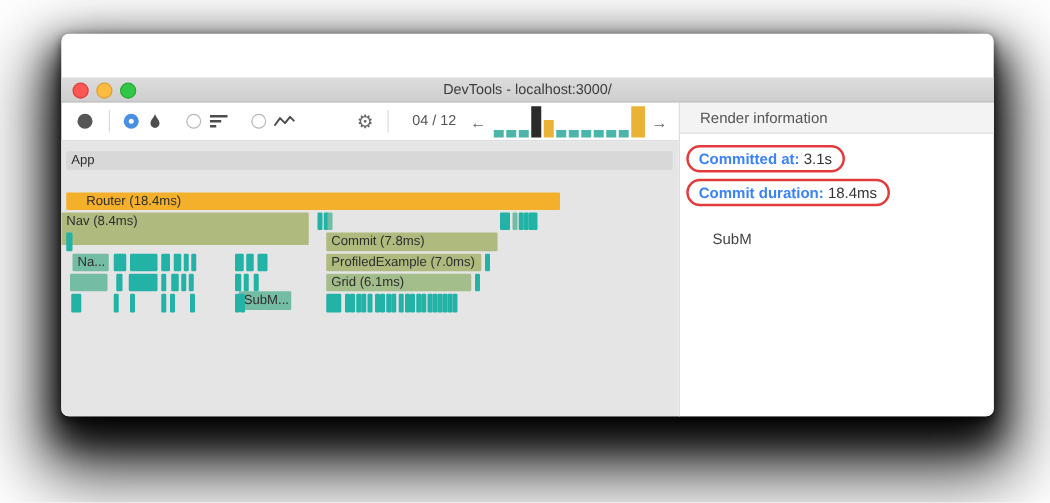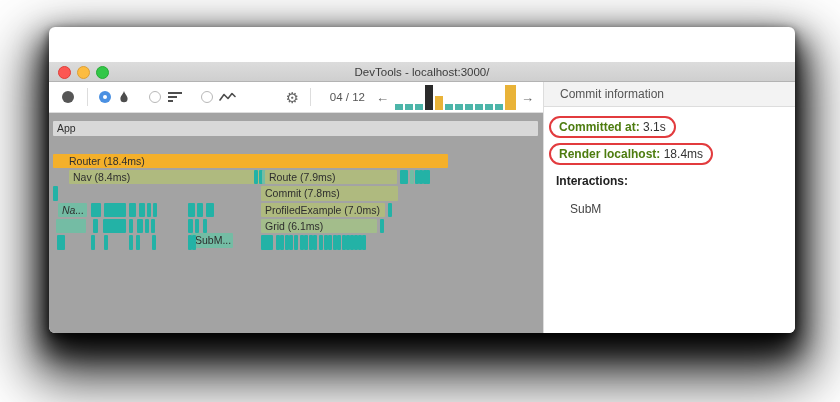--- a/index.html
+++ b/index.html
@@ -40,38 +40,38 @@
   .radio.on::after{content:"";position:absolute;left:4px;top:4px;width:4px;height:4px;border-radius:50%;background:#fff;}
   .radio.off{background:#fff;border:1.5px solid #b8b8b8;}
   .tb-group{display:flex;align-items:center;gap:6px;margin-right:18px;}
   .tb-icon{display:flex;align-items:center;}
   .gear{font-size:15px;color:#666;line-height:1;}
   .commit-label{font-size:11.5px;color:#555;margin:0 8px;}
   .nav-arrow{font-size:13px;color:#666;padding:0 3px;}
   .minichart{width:120px;height:25px;display:flex;align-items:flex-end;gap:2px;margin:0 3px;}
   .mc-bar{flex:0 0 auto;}
   
-  .flame{position:relative;flex:1;background:#a3a3a3;overflow:hidden;}
+  .flame{position:relative;flex:1;background:#e5e5e5;overflow:hidden;}
   .fbar{
     position:absolute;box-sizing:border-box;border-radius:1px;
     font-size:10.5px;line-height:14.5px;color:#2e2e2e;
     padding-left:4px;white-space:nowrap;overflow:hidden;
   }
   
   .right{flex:1;border-left:1px solid #ddd;display:flex;flex-direction:column;background:#fff;}
   .panel-header{
     height:24px;background:#f3f3f3;border-bottom:1px solid #ddd;
     font-size:12px;color:#555;line-height:24px;padding-left:16px;
   }
   .panel-body{padding:9px 10px 0 5px;font-size:12px;color:#333;}
   .annot{
     display:inline-block;border:2px solid #e23b3e;border-radius:11px;
     padding:2px 8px;margin:0 0 5px 0;
   }
-  .annot b{color:#4d7c0f;}
+  .annot b{color:#3b82f6;}
   .plain-line{font-weight:bold;color:#222;margin:4px 0 0 7px;}
   .none-line{margin:14px 0 0 21px;color:#444;}
 </style>
 </head>
 <body>
 
 <div class="window">
 
   <div class="titlebar">
     <div class="lights">
@@ -140,35 +140,34 @@
             <div class="mc-bar" style="width: 8px; height: 6px; background: rgb(76, 181, 169);"></div>
             <div class="mc-bar" style="width: 8px; height: 6px; background: rgb(76, 181, 169);"></div>
             <div class="mc-bar" style="width: 11px; height: 25px; background: rgb(233, 179, 56);"></div>
           </div>
         <span class="nav-arrow">→</span>
       </div>
 
       <div class="flame">
           <div class="fbar" style="left: 4px; top: 8px; width: 485px; height: 14.6px; background: rgb(216, 216, 216);">App</div>
           <div class="fbar" style="left: 4px; top: 40.6px; width: 395px; height: 14.6px; background: rgb(244, 176, 42); padding-left: 16px;">Router (18.4ms)</div>
-          <div class="fbar" style="left: 20px; top: 56.9px; width: 198px; height: 14px; background: rgb(175, 186, 127);">Nav (8.4ms)</div>
+          <div class="fbar" style="left: 0; top: 56.9px; width: 198px; height: 26px; background: rgb(175, 186, 127);">Nav (8.4ms)</div>
           <div class="fbar" style="left: 205px; top: 56.9px; width: 3px; height: 14.6px; background: rgb(35, 178, 166);"></div>
           <div class="fbar" style="left: 210px; top: 56.9px; width: 2px; height: 14.6px; background: rgb(35, 178, 166);"></div>
           <div class="fbar" style="left: 213px; top: 56.9px; width: 2px; height: 14.6px; background: rgb(116, 188, 164);"></div>
-          <div class="fbar" style="left: 216px; top: 56.9px; width: 132px; height: 14.6px; background: rgb(175, 186, 127);">Route (7.9ms)</div>
           <div class="fbar" style="left: 351px; top: 56.9px; width: 8px; height: 14.6px; background: rgb(35, 178, 166);"></div>
           <div class="fbar" style="left: 361px; top: 56.9px; width: 3px; height: 14.6px; background: rgb(116, 188, 164);"></div>
           <div class="fbar" style="left: 366px; top: 56.9px; width: 2px; height: 14.6px; background: rgb(35, 178, 166);"></div>
           <div class="fbar" style="left: 370px; top: 56.9px; width: 2px; height: 14.6px; background: rgb(35, 178, 166);"></div>
           <div class="fbar" style="left: 374px; top: 56.9px; width: 2px; height: 14.6px; background: rgb(35, 178, 166);"></div>
           <div class="fbar" style="left: 377px; top: 56.9px; width: 2px; height: 14.6px; background: rgb(35, 178, 166);"></div>
           <div class="fbar" style="left: 4px; top: 73.2px; width: 5px; height: 14.6px; background: rgb(35, 178, 166);"></div>
           <div class="fbar" style="left: 142px; top: 73.2px; width: 42px; height: 14.6px; background: rgb(116, 188, 164); margin-top: 47px;">SubM...</div>
           <div class="fbar" style="left: 212px; top: 73.2px; width: 137px; height: 14.6px; background: rgb(175, 186, 127);">Commit (7.8ms)</div>
-          <div class="fbar" style="left: 9px; top: 89.5px; width: 29px; height: 14.6px; background: rgb(116, 188, 164); font-style: italic;">Na...</div>
+          <div class="fbar" style="left: 9px; top: 89.5px; width: 29px; height: 14.6px; background: rgb(116, 188, 164);">Na...</div>
           <div class="fbar" style="left: 42px; top: 89.5px; width: 10px; height: 14.6px; background: rgb(35, 178, 166);"></div>
           <div class="fbar" style="left: 55px; top: 89.5px; width: 22px; height: 14.6px; background: rgb(35, 178, 166);"></div>
           <div class="fbar" style="left: 80px; top: 89.5px; width: 7px; height: 14.6px; background: rgb(35, 178, 166);"></div>
           <div class="fbar" style="left: 90px; top: 89.5px; width: 6px; height: 14.6px; background: rgb(35, 178, 166);"></div>
           <div class="fbar" style="left: 98px; top: 89.5px; width: 4px; height: 14.6px; background: rgb(35, 178, 166);"></div>
           <div class="fbar" style="left: 104px; top: 89.5px; width: 2px; height: 14.6px; background: rgb(35, 178, 166);"></div>
           <div class="fbar" style="left: 139px; top: 89.5px; width: 7px; height: 14.6px; background: rgb(35, 178, 166);"></div>
           <div class="fbar" style="left: 148px; top: 89.5px; width: 6px; height: 14.6px; background: rgb(35, 178, 166);"></div>
           <div class="fbar" style="left: 157px; top: 89.5px; width: 8px; height: 14.6px; background: rgb(35, 178, 166);"></div>
           <div class="fbar" style="left: 212px; top: 89.5px; width: 124px; height: 14.6px; background: rgb(175, 186, 127);">ProfiledExample (7.0ms)</div>
@@ -211,27 +210,26 @@
           <div class="fbar" style="left: 293px; top: 122.1px; width: 2px; height: 14.6px; background: rgb(35, 178, 166);"></div>
           <div class="fbar" style="left: 297px; top: 122.1px; width: 2px; height: 14.6px; background: rgb(35, 178, 166);"></div>
           <div class="fbar" style="left: 301px; top: 122.1px; width: 2px; height: 14.6px; background: rgb(35, 178, 166);"></div>
           <div class="fbar" style="left: 305px; top: 122.1px; width: 2px; height: 14.6px; background: rgb(35, 178, 166);"></div>
           <div class="fbar" style="left: 309px; top: 122.1px; width: 2px; height: 14.6px; background: rgb(35, 178, 166);"></div>
           <div class="fbar" style="left: 313px; top: 122.1px; width: 3px; height: 14.6px; background: rgb(35, 178, 166);"></div>
         </div>
     </div>
 
     <div class="right">
-      <div class="panel-header">Commit information</div>
+      <div class="panel-header">Render information</div>
       <div class="panel-body">
         <div>
           <span class="annot" style="border-color: rgb(226, 59, 62);"><b>Committed at:</b><span> 3.1s</span></span>
         </div>
         <div>
-          <span class="annot" style="border-color: rgb(226, 59, 62);"><b>Render localhost:</b><span> 18.4ms</span></span>
-        </div>
-        <div class="plain-line">Interactions:</div>
+          <span class="annot" style="border-color: rgb(226, 59, 62);"><b>Commit duration:</b><span> 18.4ms</span></span>
+        </div>
         <div class="none-line">SubM</div>
       </div>
     </div>
 
   </div>
 </div>
 
 </body></html>

